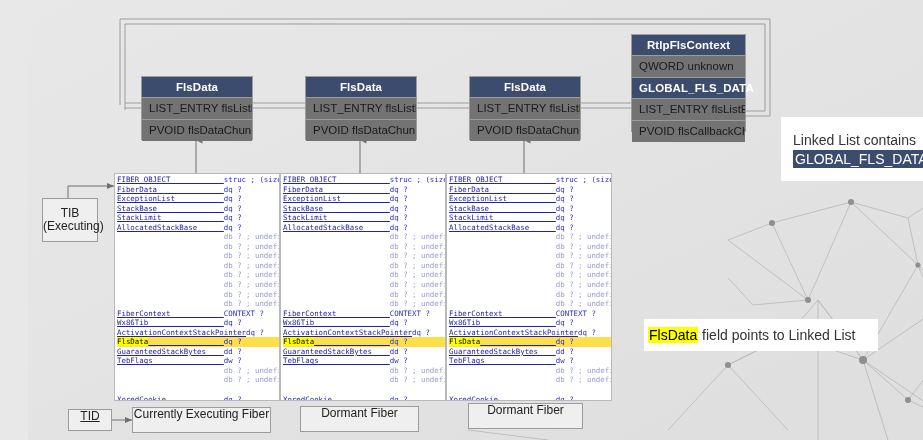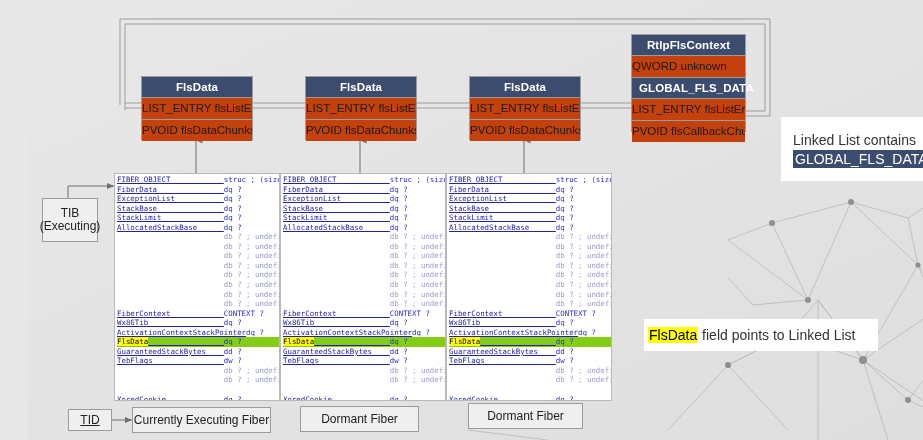--- a/index.html
+++ b/index.html
@@ -33,22 +33,23 @@
     border-bottom:1px solid #9c9c9c;
     font-weight:600;
     letter-spacing:.1px;
   }
   .card-title.left{text-align:left;padding-left:7px;font-weight:700;}
   .card-row{
     height:21px;
     line-height:21px;
     font-size:11.5px;
     color:#1a1a1a;
+    padding-left:7px;
     border-bottom:1px solid #9c9c9c;
-    background:#c2410c;
+    background:#737373;
     white-space:nowrap;
     overflow:hidden;
   }
   .card-row:last-child{border-bottom:none;}
 
   
   .listing{
     position:absolute;
     background:#ffffff;
     border:1px solid #b9b9b9;
@@ -58,32 +59,32 @@
     font-size:7.4px;
     line-height:9.55px;
     color:#4b4be8;
     white-space:pre;
     box-sizing:border-box;
     padding:1px 0 0 2px;
   }
   .listing .ln{height:9.55px;}
   .listing .kw{color:#2b2bd4;}
   .listing .dim{color:#9a9ad0;}
-  .listing .sel{background:#84cc16;}
+  .listing .sel{background:#fde047;}
   .listing .hl{background:#ffff00;color:#000000;}
   .listing .dk{color:#2222aa;text-decoration:underline;}
 
   
   .labelbox{
     position:absolute;
     background:#efefef;
     border:1px solid #9c9c9c;
     font-size:12px;
     color:#222;
-    display:flex;align-items:center;justify-content:center;
+    display:flex;justify-content:center;
     text-align:center;
     z-index:6;
     box-sizing:border-box;
     line-height:13px;
   }
 
   
   .callout{
     position:absolute;
     background:#ffffff;

